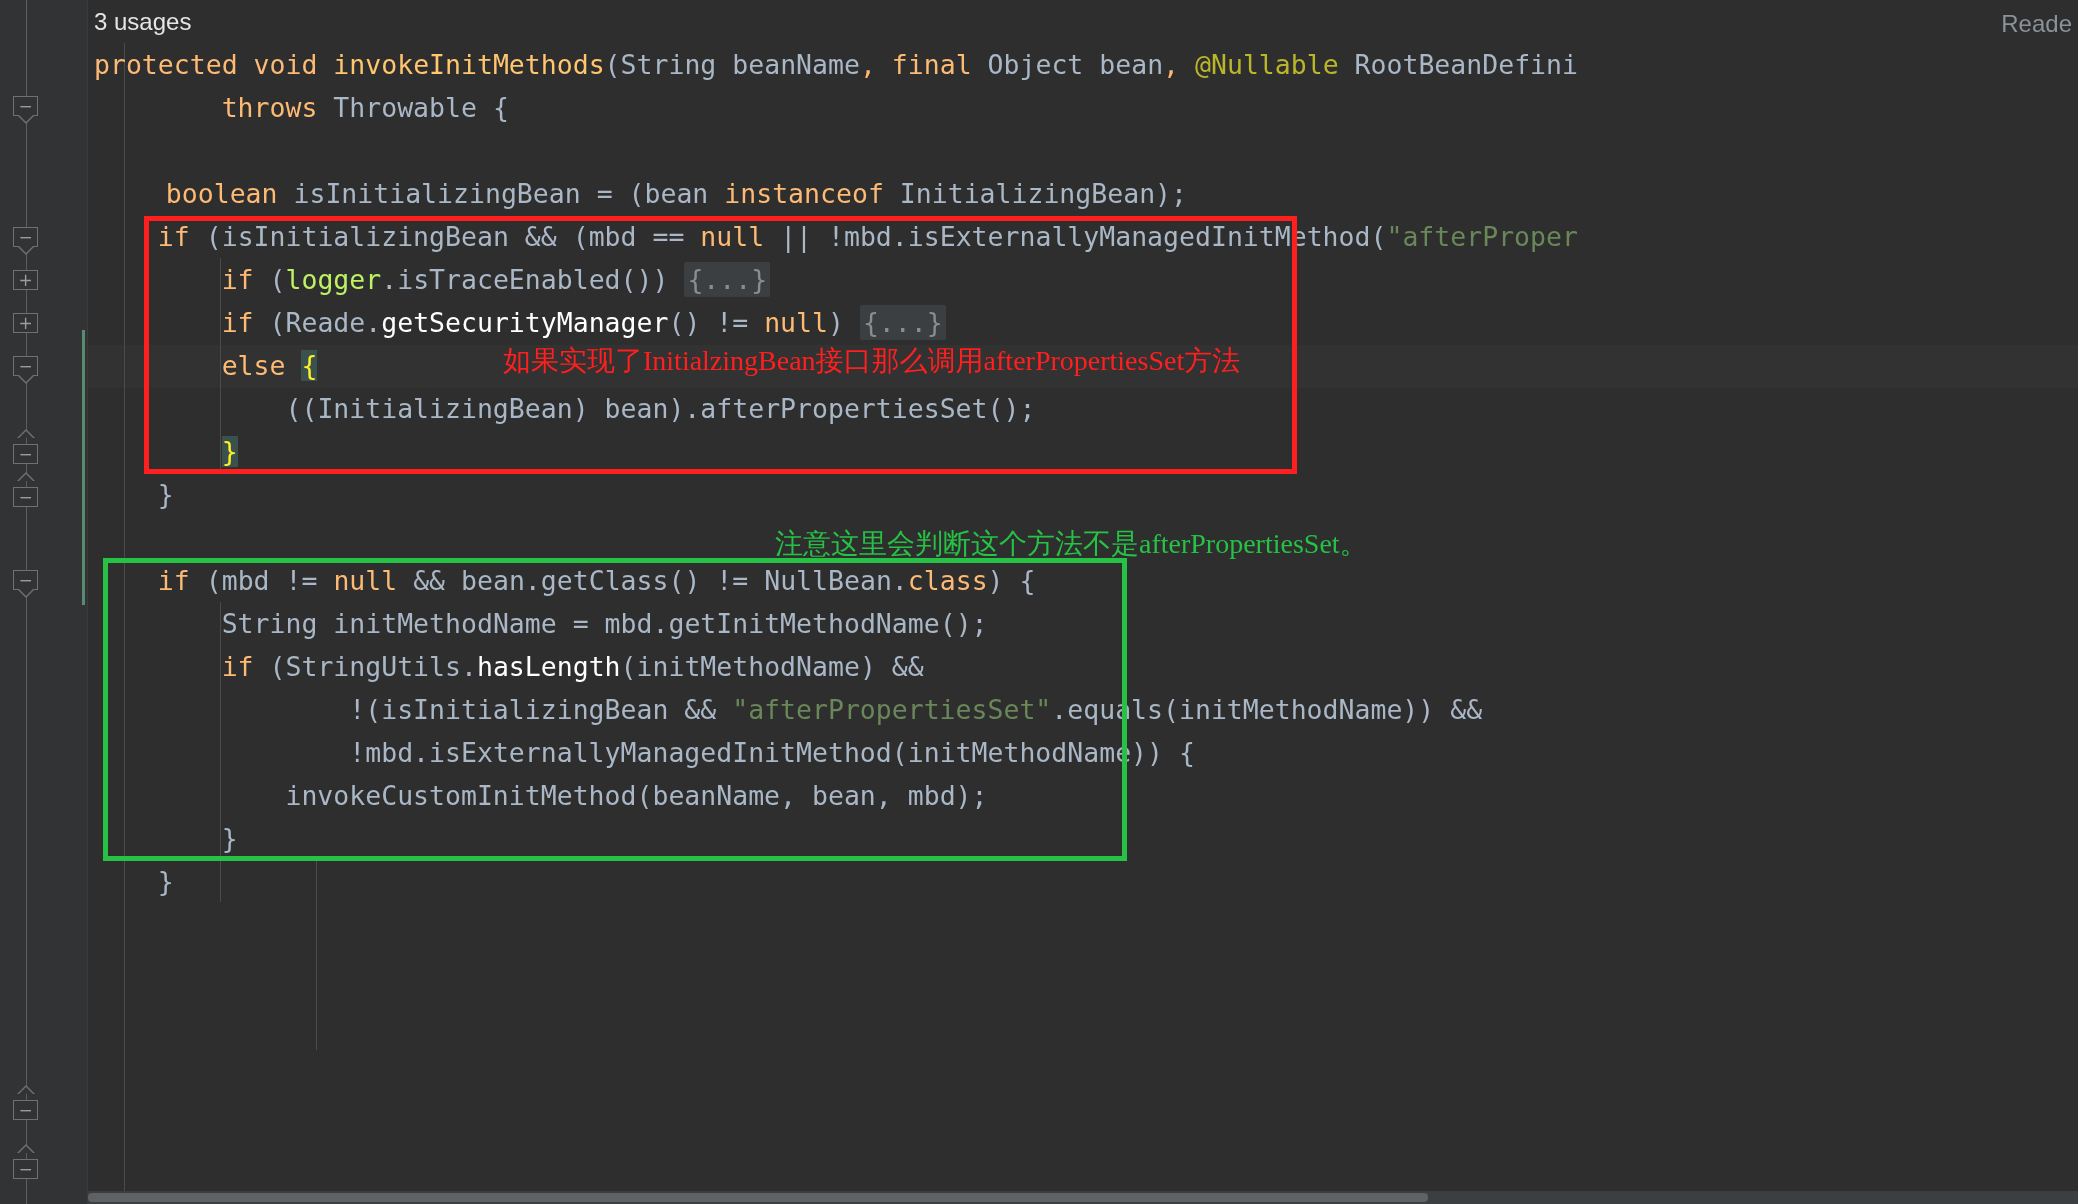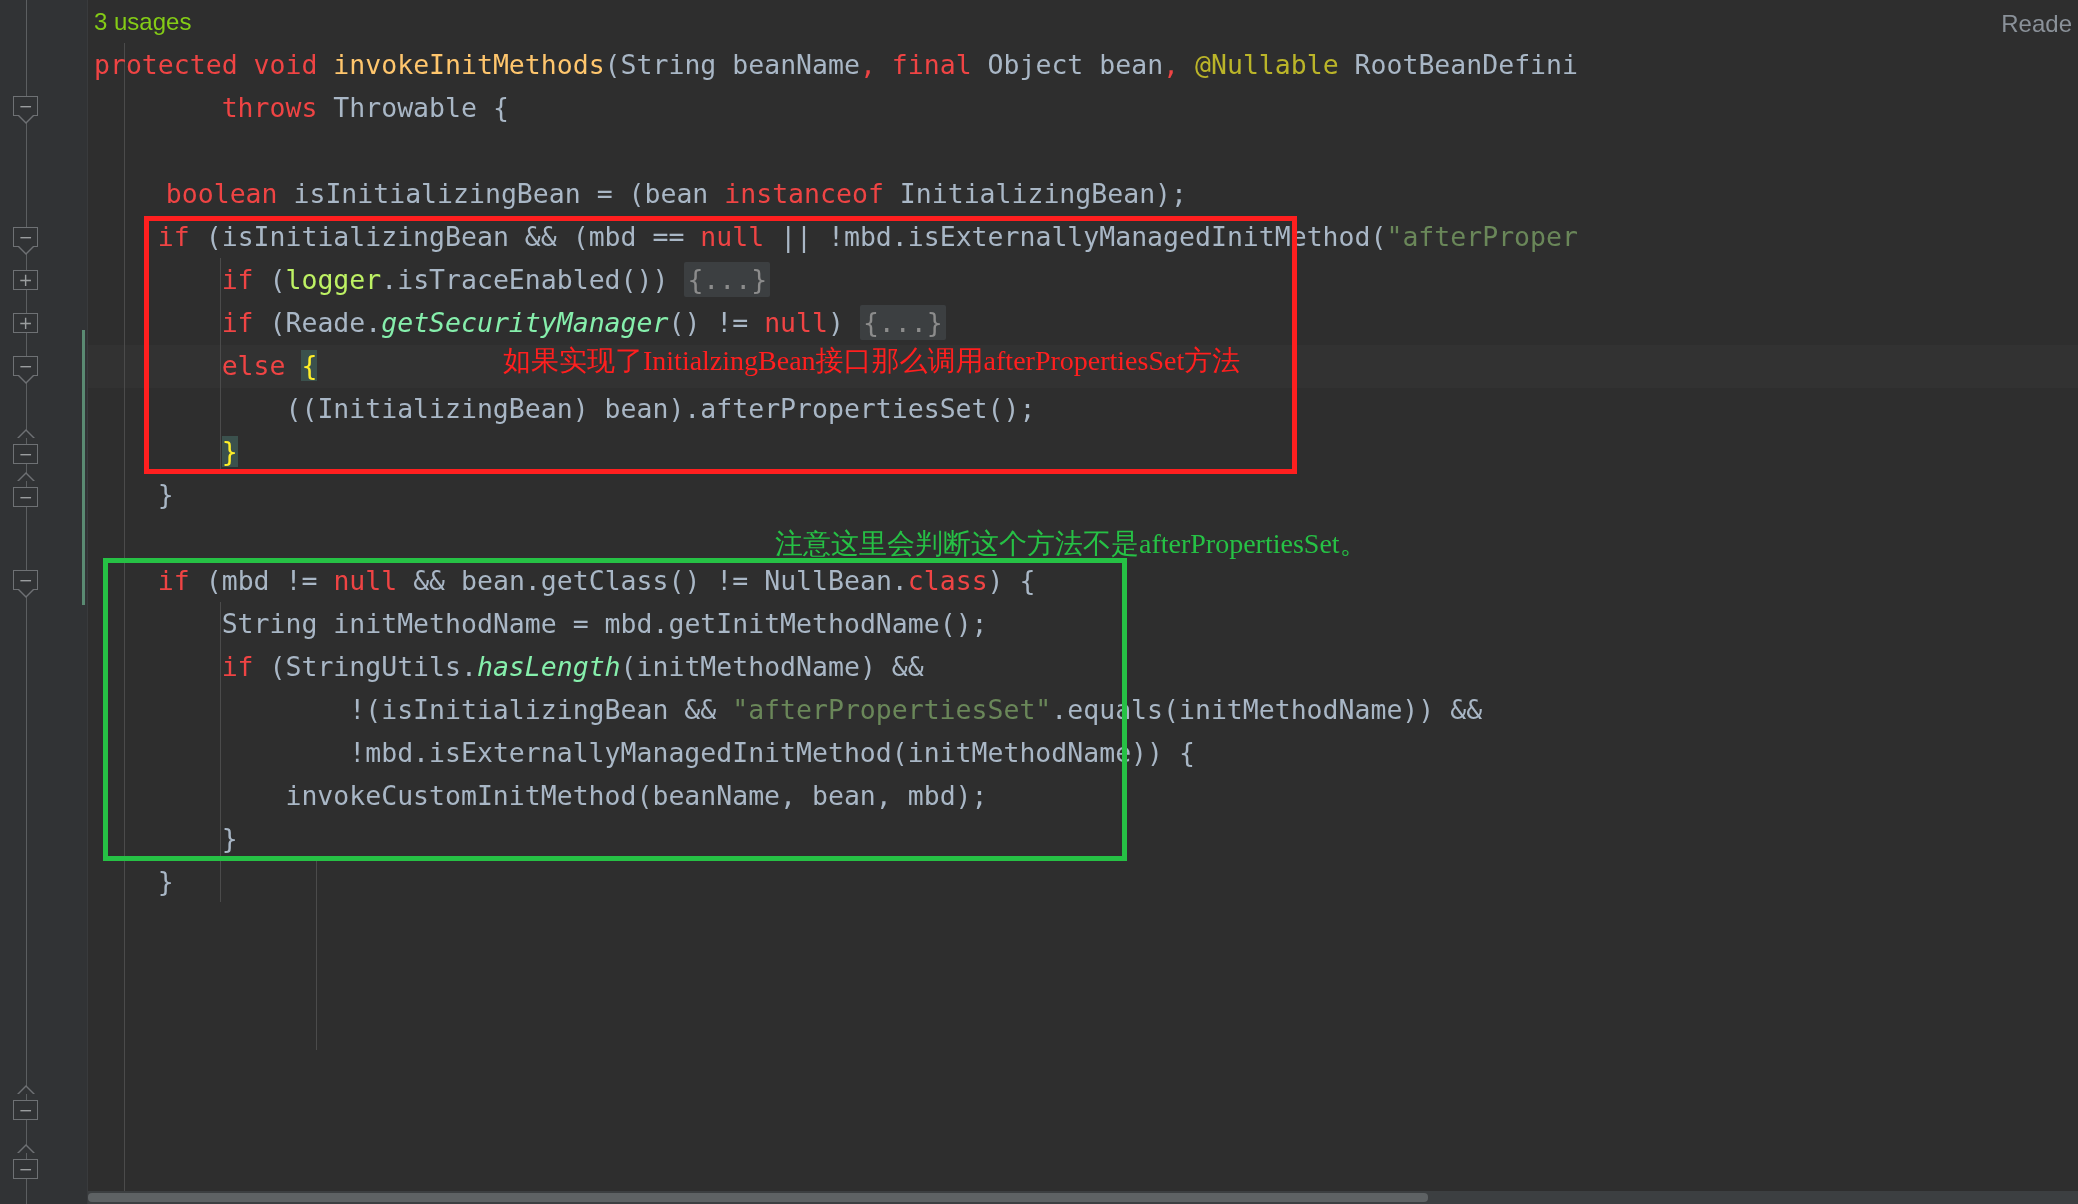--- a/index.html
+++ b/index.html
@@ -60,35 +60,35 @@
     position:absolute;left:82px;width:3px;background:#5a8a72;
   }
   
   .code{
     position:absolute;left:88px;top:0;right:0;height:1204px;
     font-size:26.5px;line-height:43px;color:#a9b7c6;
     white-space:pre;
   }
   .line{position:absolute;left:0;white-space:pre;height:43px;line-height:43px;}
   .usages{
-    position:absolute;color:#84cc16;font-size:24px;
+    position:absolute;color:#e5e5e5;font-size:24px;
     font-family:"Liberation Sans",sans-serif;line-height:43px;
   }
   .reader{
     position:absolute;color:#8a9199;font-size:24px;
     font-family:"Liberation Sans",sans-serif;
   }
   
-  .kw{color:#ef4444;}
+  .kw{color:#fdba74;}
   .mth{color:#ffc66d;}
   .id{color:#a9b7c6;}
   .fld{color:#bef264;}
   .str{color:#6a8759;}
   .ann{color:#bbb529;}
-  .itl{color:#86efac;font-style:italic;}
+  .itl{color:#ffffff;}
   .brace-hi{background:#3b514d;color:#ffef28;}
   
   .folded{
     background:#3c3f41;color:#8c8c8c;border-radius:2px;padding:2px 3px;
   }
   
   .ind{position:absolute;width:1px;background:#4b4b4b;}
   
   .caret-row{
     position:absolute;left:88px;right:0;height:43px;background:#323232;

